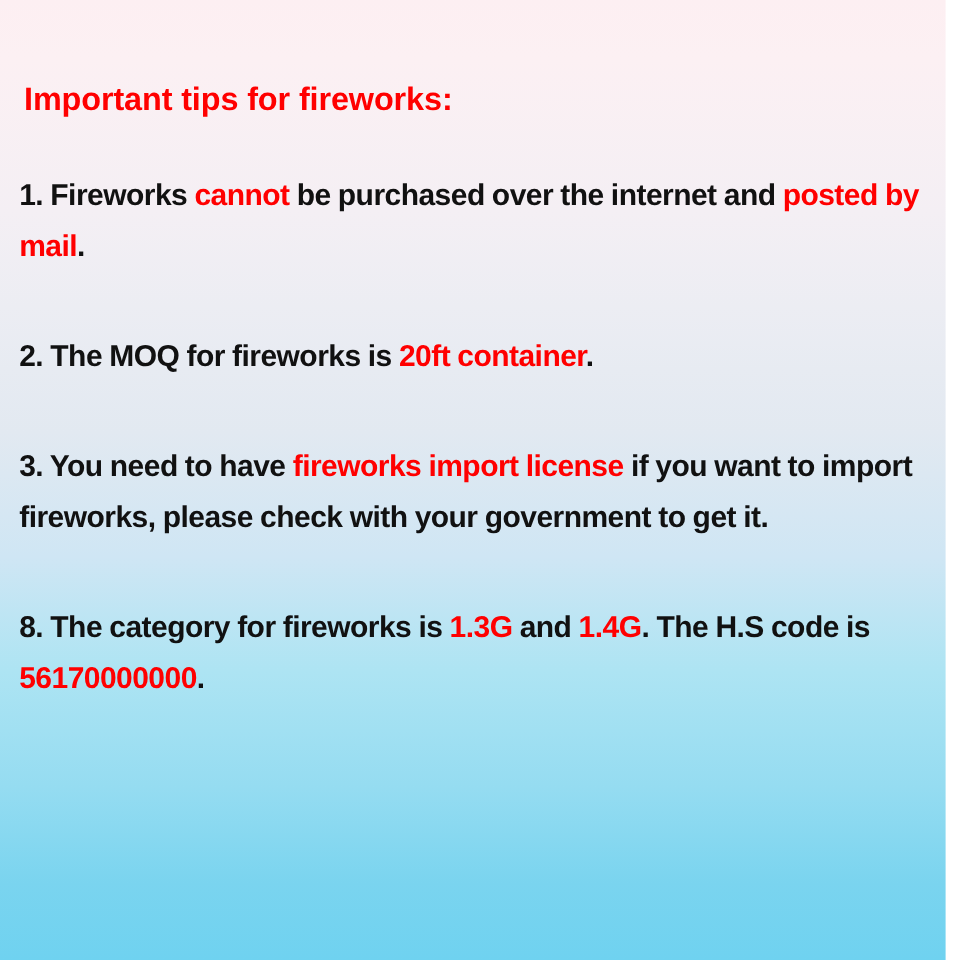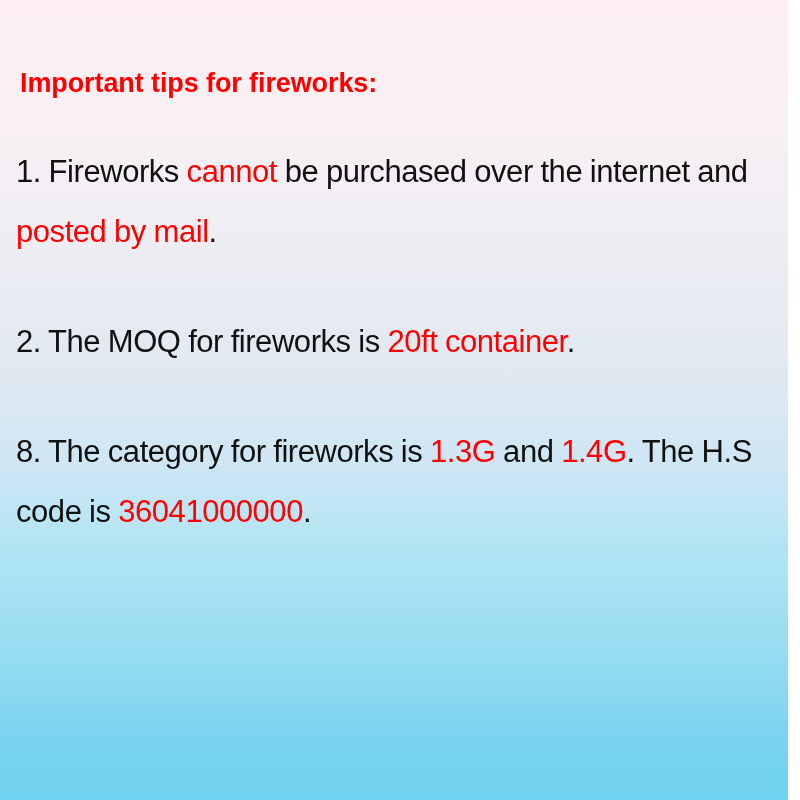--- a/index.html
+++ b/index.html
@@ -46,23 +46,23 @@
     font-weight: bold;
     font-size: 27px;
     line-height: 34px;
     letter-spacing: -0.1px;
     margin: 0 0 0 4px;
     white-space: nowrap;
   }
 
   .tip {
     color: #111111;
-    font-weight: normal;
-    font-size: 31px;
-    line-height: 60px;
+    font-weight: bold;
+    font-size: 25px;
+    line-height: 42px;
     letter-spacing: -0.45px;
     margin: 0;
     word-spacing: -0.5px;
   }
 
   .tip.gap1 { margin-top: 42px; }
   .tip.gap  { margin-top: 50px; }
 
   .hl {
     color: #ff0000;
@@ -78,18 +78,19 @@
 <div id="poster">
 
   <div class="content">
 
     <h1 class="title">Important tips for fireworks:</h1>
 
     <p class="tip gap1"><span class="seg">1. Fireworks </span><span class="seg hl">cannot</span><span class="seg"> be purchased over the internet and </span><span class="seg hl">posted by mail</span><span class="seg">.</span></p>
 
     <p class="tip gap"><span class="seg">2. The MOQ for fireworks is </span><span class="seg hl">20ft container</span><span class="seg">.</span></p>
 
+    <p class="tip gap"><span class="seg">3. You need to have </span><span class="seg hl">fireworks import license</span><span class="seg"> if you want to import fireworks, please check with your government to get it.</span></p>
 
-    <p class="tip gap"><span class="seg">8. The category for fireworks is </span><span class="seg hl">1.3G</span><span class="seg"> and </span><span class="seg hl">1.4G</span><span class="seg">. The H.S code is </span><span class="seg hl">36041000000</span><span class="seg">.</span></p>
+    <p class="tip gap"><span class="seg">8. The category for fireworks is </span><span class="seg hl">1.3G</span><span class="seg"> and </span><span class="seg hl">1.4G</span><span class="seg">. The H.S code is </span><span class="seg hl">56170000000</span><span class="seg">.</span></p>
 
   </div>
 
 </div>
 
 </body></html>

